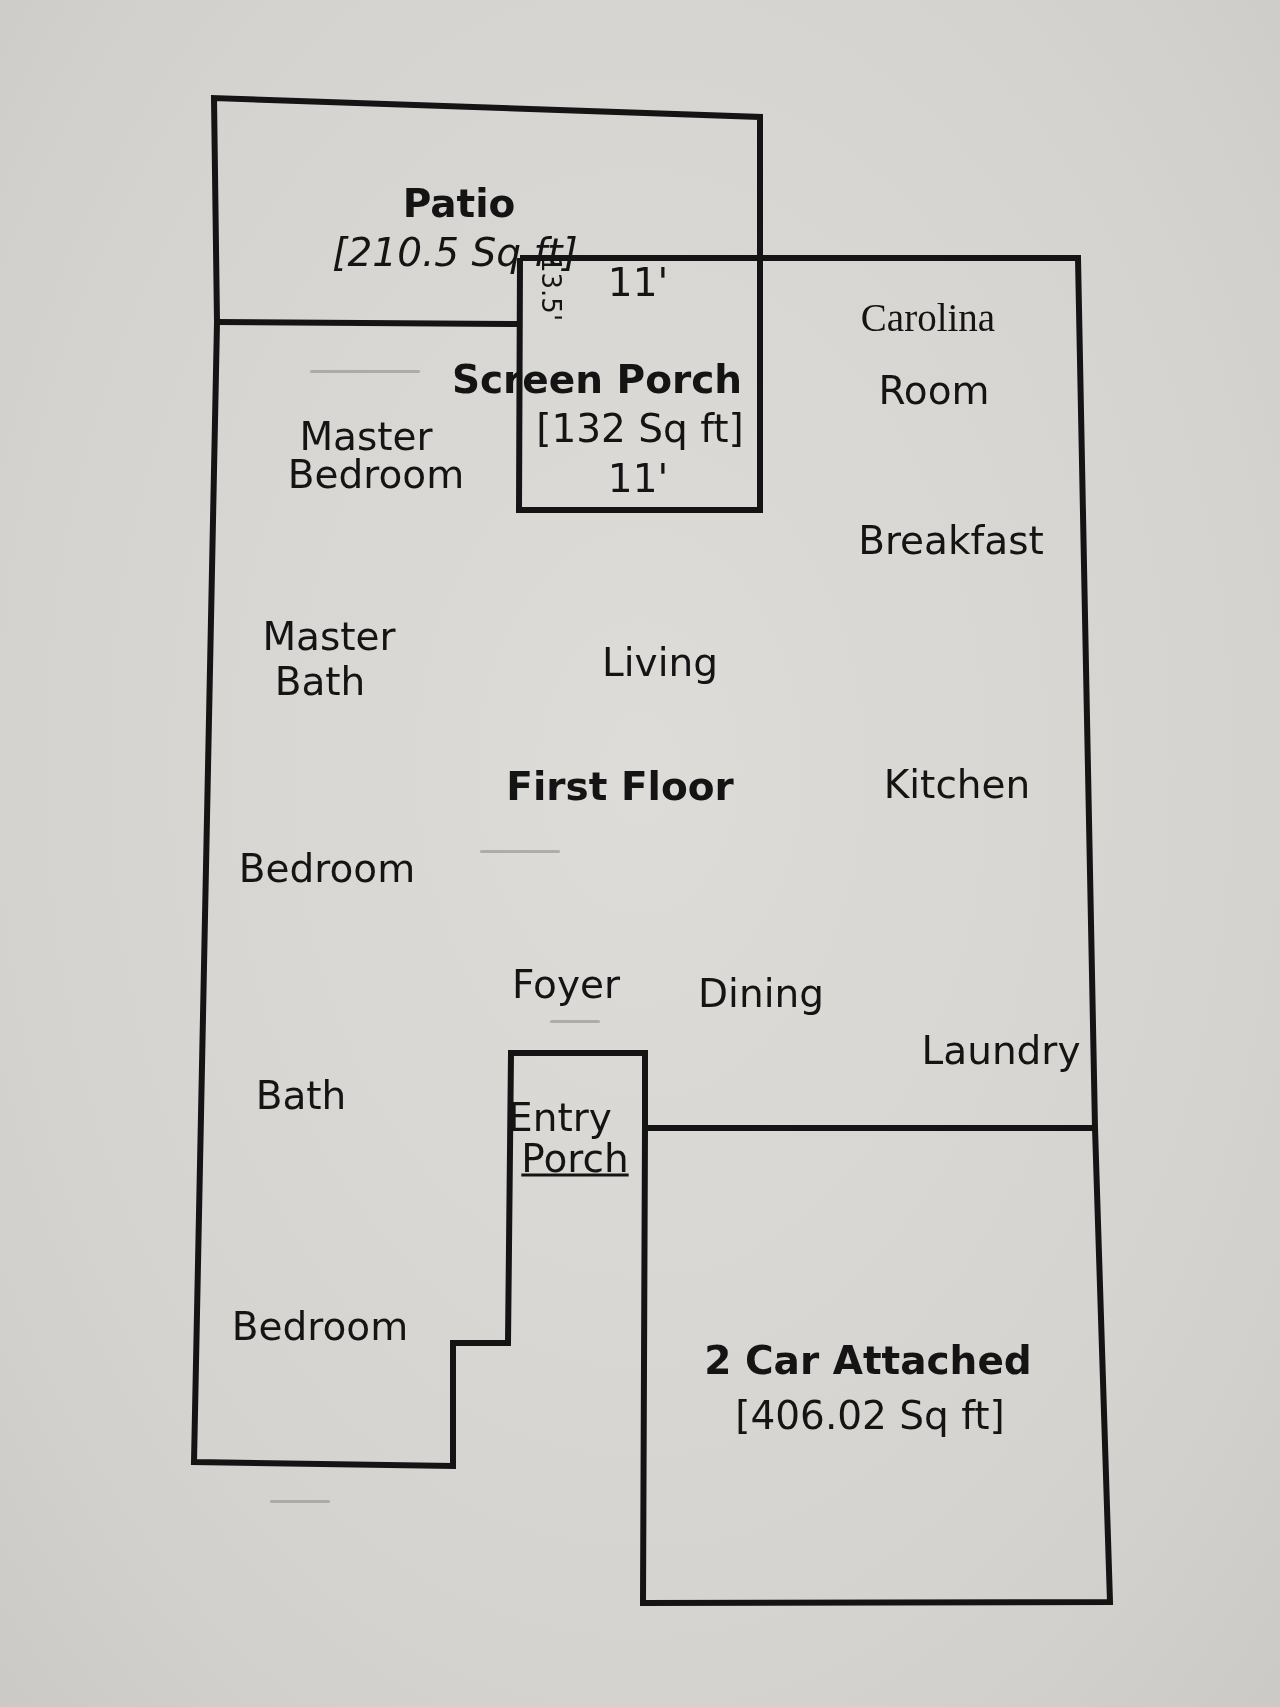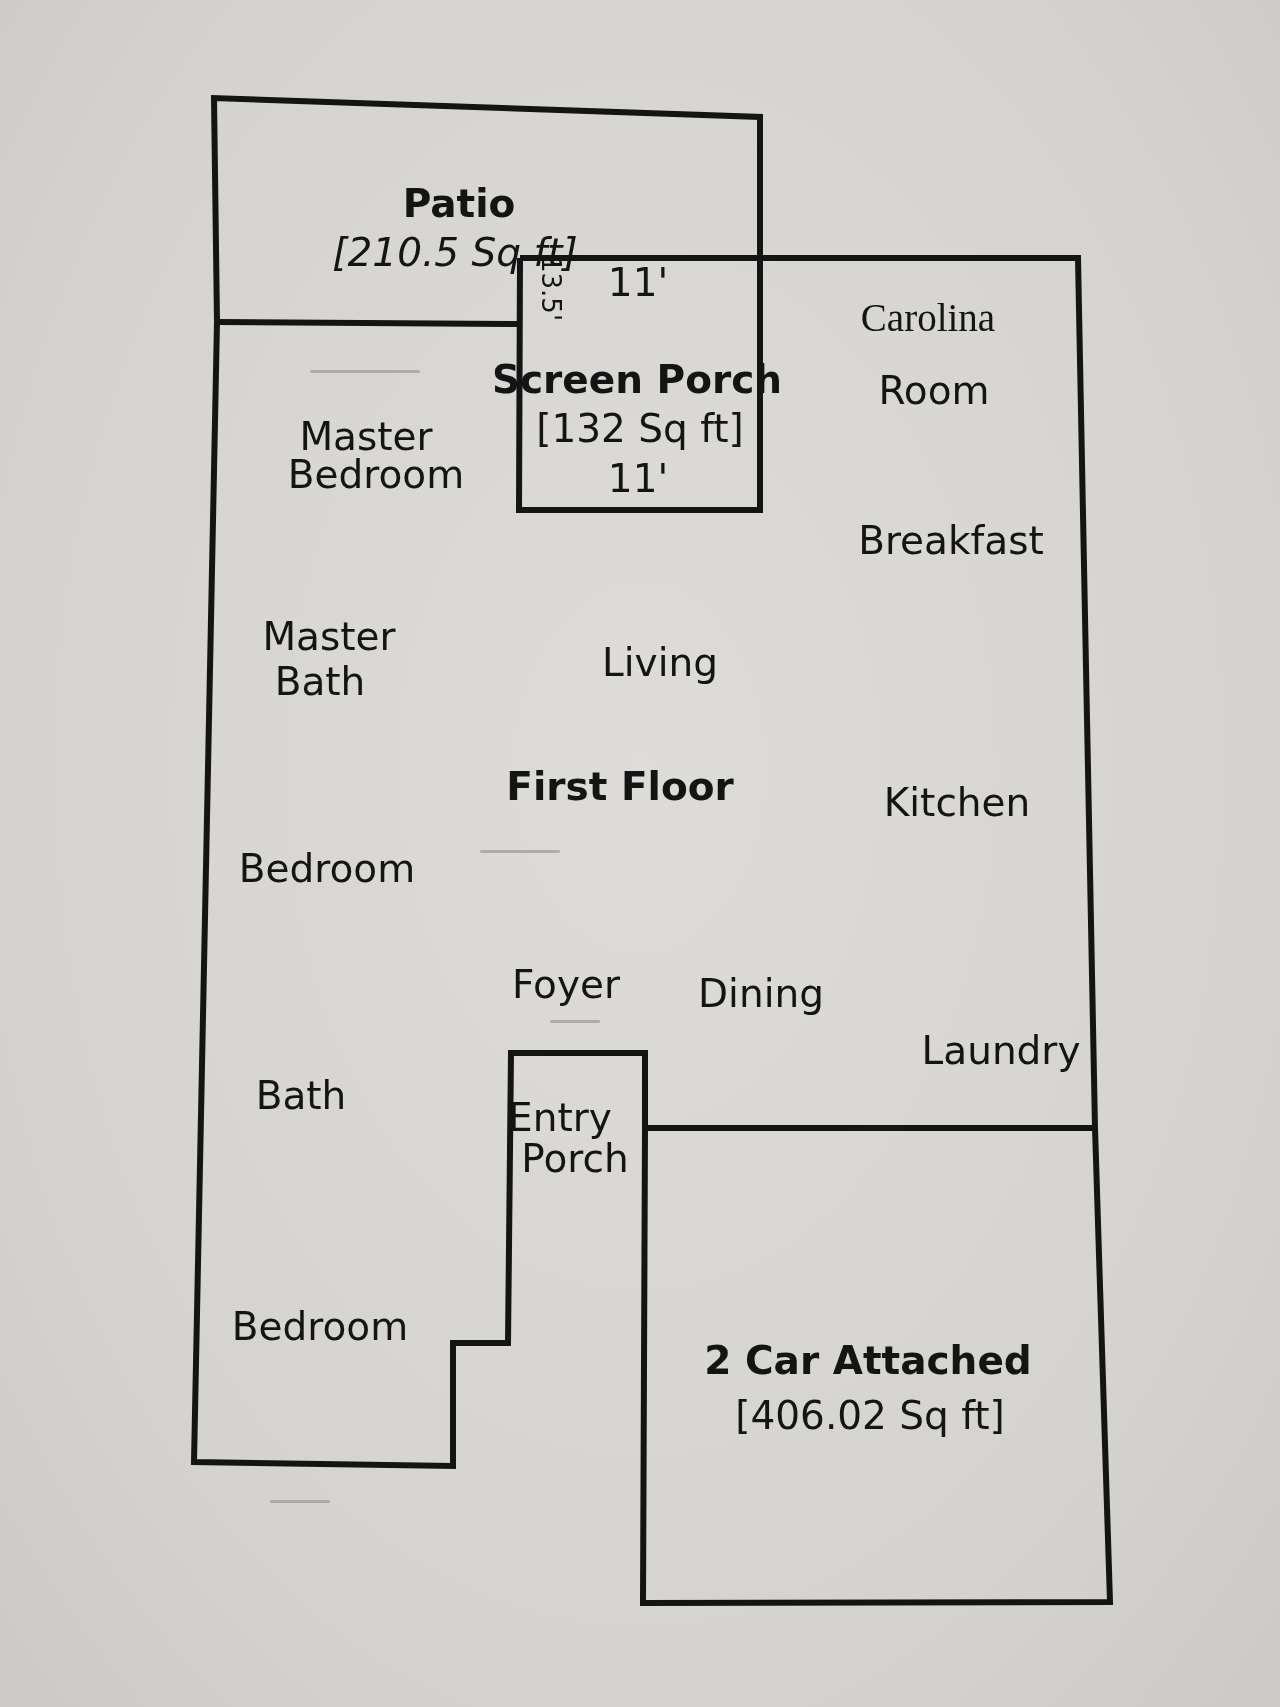--- a/index.html
+++ b/index.html
@@ -39,50 +39,50 @@
 
     <polyline points="645,1128 643,1603 1110,1602 1095,1128"></polyline>
   </g>
 </svg>
 
 <div class="lbl bold" style="left:459px;top:203px;">Patio</div>
 <div class="lbl" style="left:455px;top:252px;font-style:italic;">[210.5 Sq ft]</div>
 
 <div class="lbl" style="left:638px;top:282px;">11'</div>
 <div class="rot" style="left:566px;top:256px;">13.5'</div>
-<div class="lbl bold" style="left:637px;top:379px;">Screen Porch</div>
+<div class="lbl bold" style="left:597px;top:379px;">Screen Porch</div>
 <div class="lbl" style="left:640px;top:428px;">[132 Sq ft]</div>
 <div class="lbl" style="left:638px;top:478px;">11'</div>
 
 <div class="lbl" style="left:928px;top:317px;font-family:Liberation Serif, serif;">Carolina</div>
 <div class="lbl" style="left:934px;top:390px;">Room</div>
 
 <div class="lbl" style="left:366px;top:436px;">Master</div>
 <div class="lbl" style="left:376px;top:474px;">Bedroom</div>
 
 <div class="lbl" style="left:951px;top:540px;">Breakfast</div>
 
 <div class="lbl" style="left:329px;top:636px;">Master</div>
 <div class="lbl" style="left:320px;top:681px;">Bath</div>
 
 <div class="lbl" style="left:622px;top:662px;margin-left:38px;">Living</div>
-<div class="lbl" style="left:957px;top:802px;">Kitchen</div>
+<div class="lbl" style="left:957px;top:784px;">Kitchen</div>
 
 <div class="lbl bold" style="left:620px;top:786px;">First Floor</div>
 
 <div class="lbl" style="left:327px;top:868px;">Bedroom</div>
 
 <div class="lbl" style="left:566px;top:984px;">Foyer</div>
 <div class="lbl" style="left:761px;top:993px;">Dining</div>
 <div class="lbl" style="left:991px;top:1050px;margin-left:10px;">Laundry</div>
 
 <div class="lbl" style="left:301px;top:1095px;">Bath</div>
 
 <div class="lbl" style="left:560px;top:1117px;">Entry</div>
-<div class="lbl" style="left:575px;top:1158px;">Porch</div>
+<div class="lbl" style="left:575px;top:1158px;text-decoration:underline;">Porch</div>
 
 <div class="lbl" style="left:320px;top:1326px;">Bedroom</div>
 
 <div class="lbl bold" style="left:868px;top:1360px;">2 Car Attached</div>
 <div class="lbl" style="left:870px;top:1415px;">[406.02 Sq ft]</div>
 
 <div class="speck" style="left:310px;top:370px;width:110px;height:3px;"></div>
 <div class="speck" style="left:480px;top:850px;width:80px;height:3px;"></div>
 <div class="speck" style="left:550px;top:1020px;width:50px;height:3px;"></div>
 <div class="speck" style="left:270px;top:1500px;width:60px;height:3px;"></div>

